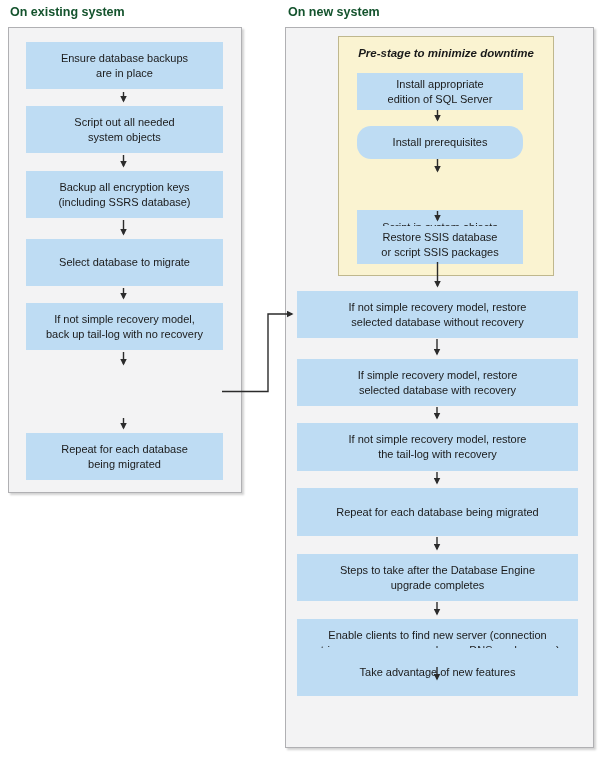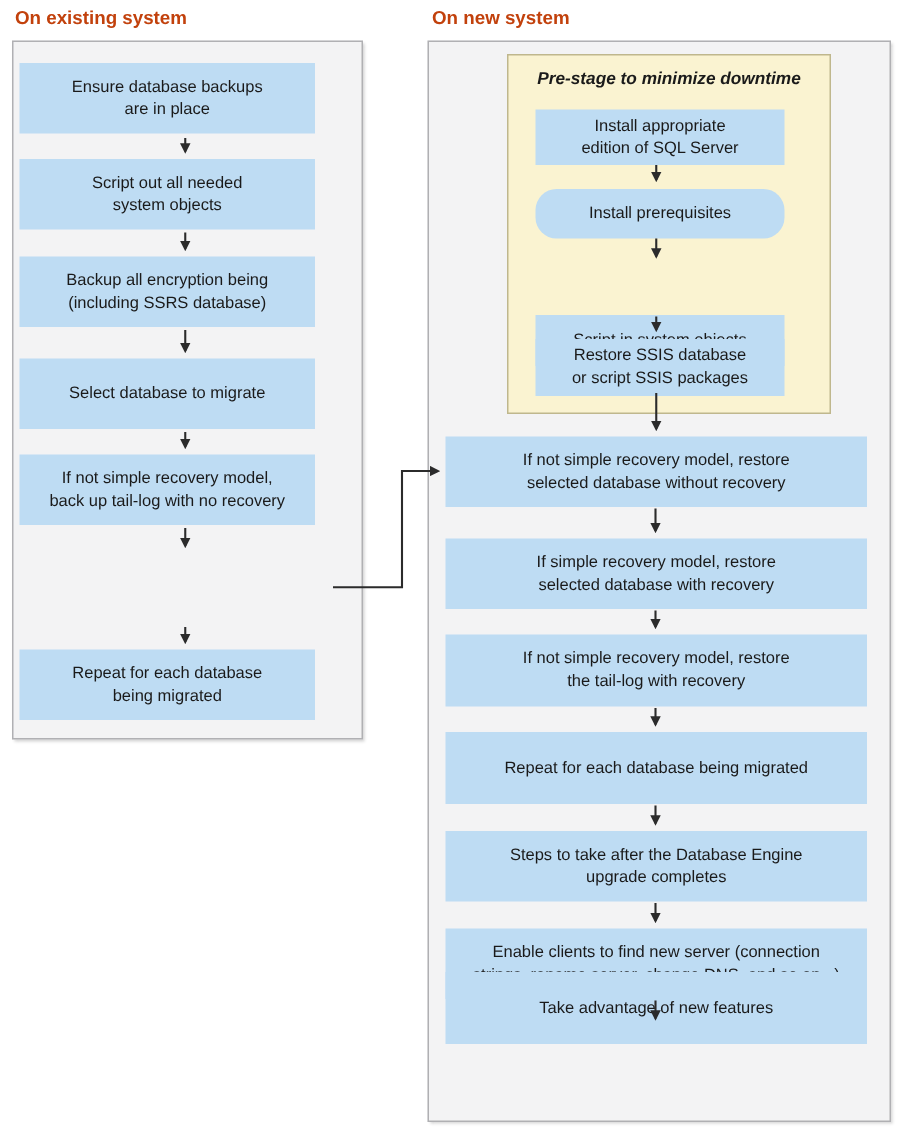--- a/index.html
+++ b/index.html
@@ -20,21 +20,21 @@
     color: var(--text);
     position: relative;
     overflow: hidden;
   }
   #app { position: absolute; inset: 0; width: 600px; height: 759px; }
 
   .col-title {
     position: absolute;
     font-size: 12.5px;
     font-weight: bold;
-    color: #c2410c;
+    color: #14532d;
     white-space: nowrap;
   }
   #title-existing { left: 10px; top: 5px; }
   #title-new { left: 288px; top: 5px; }
 
   .panel {
     position: absolute;
     background: var(--panel-fill);
     border: 1px solid var(--panel-border);
     box-shadow: 1.5px 1.5px 2px rgba(0,0,0,0.18);
@@ -50,21 +50,21 @@
     justify-content: center;
     text-align: center;
     font-size: 11px;
     line-height: 1.32;
     white-space: pre-line;
     padding: 2px 4px;
     color: var(--text);
   }
 
   
-  .left-box { left: 4px; width: 197px; height: 47px; }
+  .left-box { left: 17px; width: 197px; height: 47px; }
   #ex-0 { top: 14px; }
   #ex-1 { top: 78px; }
   #ex-2 { top: 143px; }
   #ex-3 { top: 211px; }
   #ex-4 { top: 275px; }
   #ex-5 { top: 341px; }
   #ex-6 { top: 405px; }
 
   
   .prestage {
@@ -117,21 +117,21 @@
 
   <div class="col-title" id="title-existing">On existing system</div>
 
   <div class="col-title" id="title-new">On new system</div>
 
   <div class="panel" id="panel-existing">
     <div class="box left-box" id="ex-0">Ensure database backups
 are in place</div>
     <div class="box left-box" id="ex-1">Script out all needed
 system objects</div>
-    <div class="box left-box" id="ex-2">Backup all encryption being
+    <div class="box left-box" id="ex-2">Backup all encryption keys
 (including SSRS database)</div>
     <div class="box left-box" id="ex-3">Select database to migrate</div>
     <div class="box left-box" id="ex-4">If not simple recovery model,
 back up tail-log with no recovery</div>
     <div class="box left-box" id="ex-6">Repeat for each database
 being migrated</div>
   </div>
 
   <div class="panel" id="panel-new">
 

